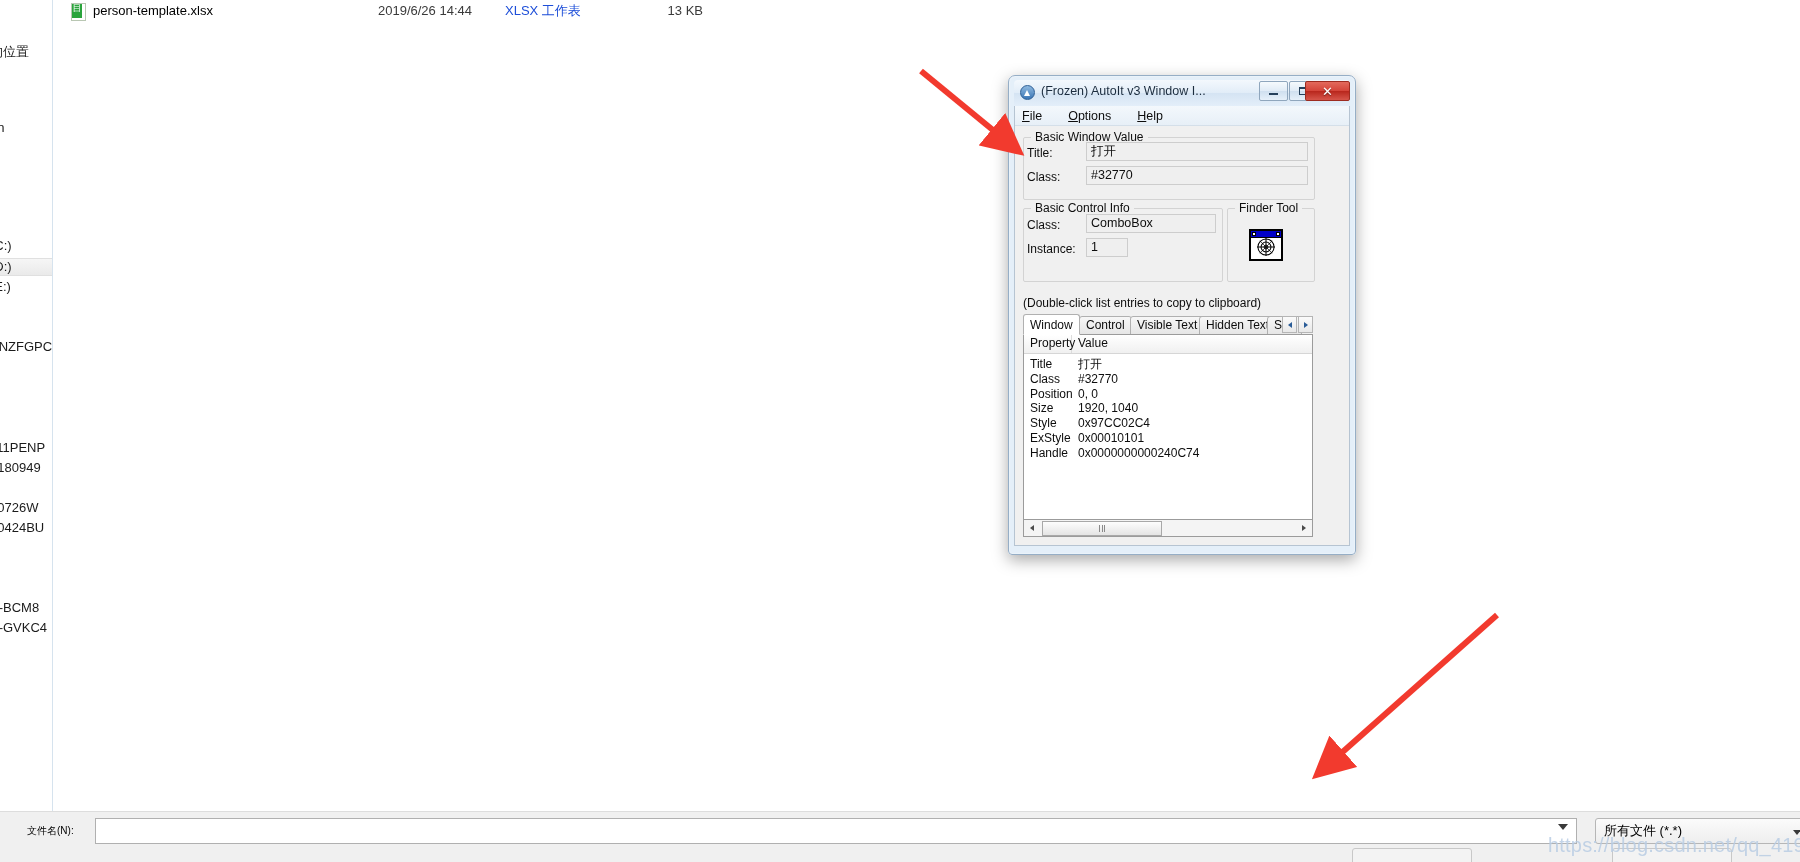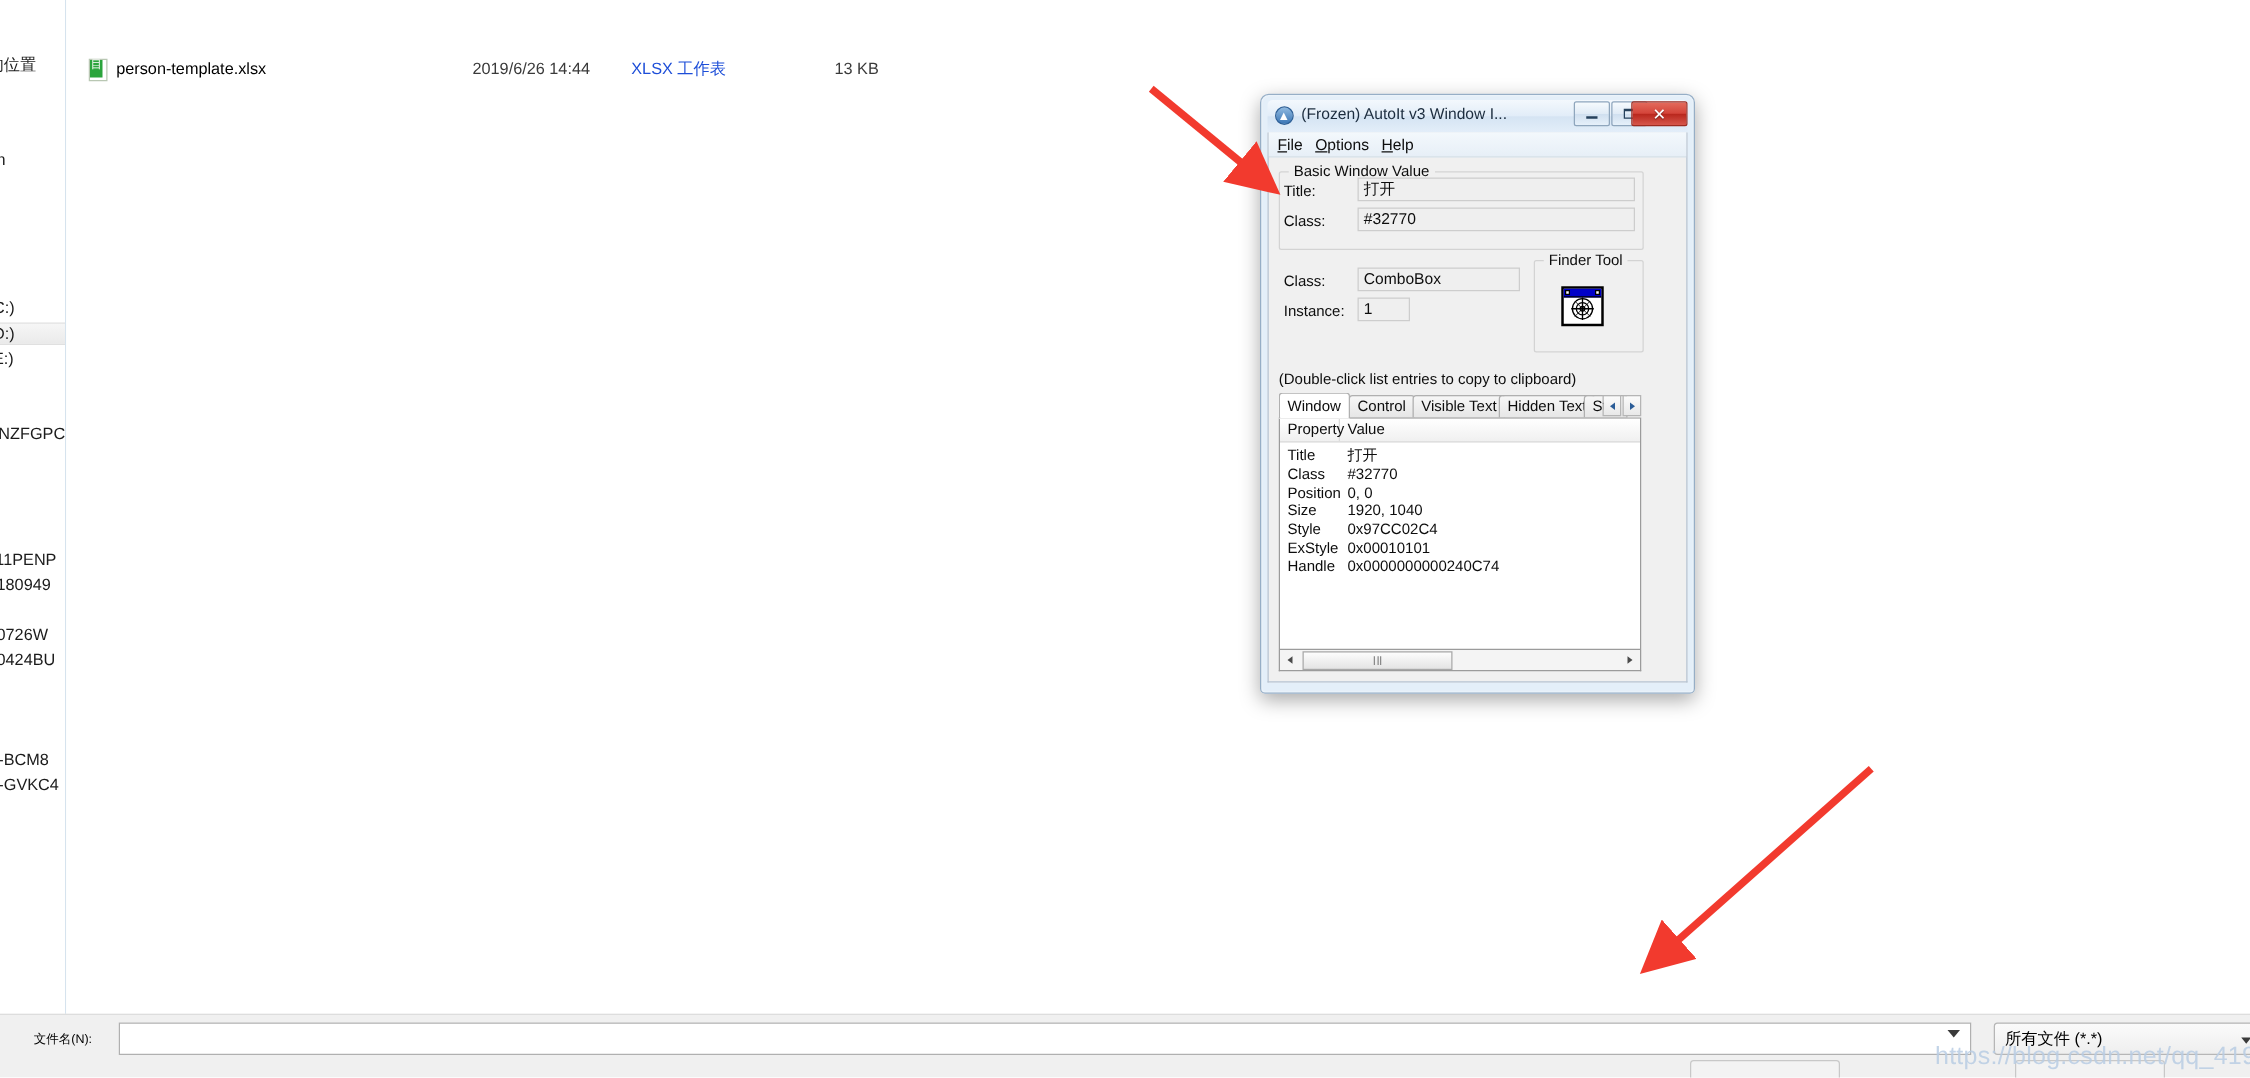--- a/index.html
+++ b/index.html
@@ -63,21 +63,20 @@
     background: #ffffff;
   }
   #file-row {
     position: absolute;
     left: 0; top: 0;
     height: 22px;
     width: 100%;
     line-height: 22px;
     font-size: 13px;
     color: #000;
-    margin-top: 44px;
   }
   #file-row .xls-icon {
     position: absolute;
     left: 18px; top: 3px;
     width: 13px; height: 16px;
     background: #ffffff;
     border: 1px solid #b9c7b3;
   }
   #file-row .xls-icon::before {
     content: "";
@@ -291,21 +290,21 @@
     box-sizing: border-box;
   }
   #menubar {
     position: relative;
     height: 19px;
     background: linear-gradient(to bottom, #f3f8fc, #e7eff7);
     border-bottom: 1px solid #d4dfe9;
     padding-left: 7px;
     display: flex;
     align-items: center;
-    gap: 10px;
+    gap: 26px;
     font-size: 12.5px;
     color: #0d0d0d;
   }
   .menu-item { cursor: default; white-space: nowrap; }
   .menu-item u { text-decoration: underline; }
 
   .groupbox {
     position: absolute;
     border: 1px solid #d3d3d3;
     border-radius: 2px;
@@ -594,20 +593,23 @@
     </div>
 
     <div class="groupbox" style="left:8px; top:31px; width:290px; height:61px;">
       <span class="gb-title">Basic Window Value</span>
     </div>
     <span class="field-label" style="left:12px; top:40px;">Title:</span>
     <div class="field-input" style="left:71px; top:36px; width:222px;"><span>打开</span></div>
     <span class="field-label" style="left:12px; top:64px;">Class:</span>
     <div class="field-input" style="left:71px; top:60px; width:222px;"><span>#32770</span></div>
 
+    <div class="groupbox" style="left:8px; top:102px; width:198px; height:72px;">
+      <span class="gb-title">Basic Control Info</span>
+    </div>
     <span class="field-label" style="left:12px; top:112px;">Class:</span>
     <div class="field-input" style="left:71px; top:108px; width:130px;"><span>ComboBox</span></div>
     <span class="field-label" style="left:12px; top:136px;">Instance:</span>
     <div class="field-input" style="left:71px; top:132px; width:42px;"><span>1</span></div>
 
     <div class="groupbox" style="left:212px; top:102px; width:86px; height:72px;">
       <span class="gb-title">Finder Tool</span>
       <div id="finder-icon">
         <span class="ft-bar"></span>
         <svg class="ft-target" viewBox="0 0 20 20">

